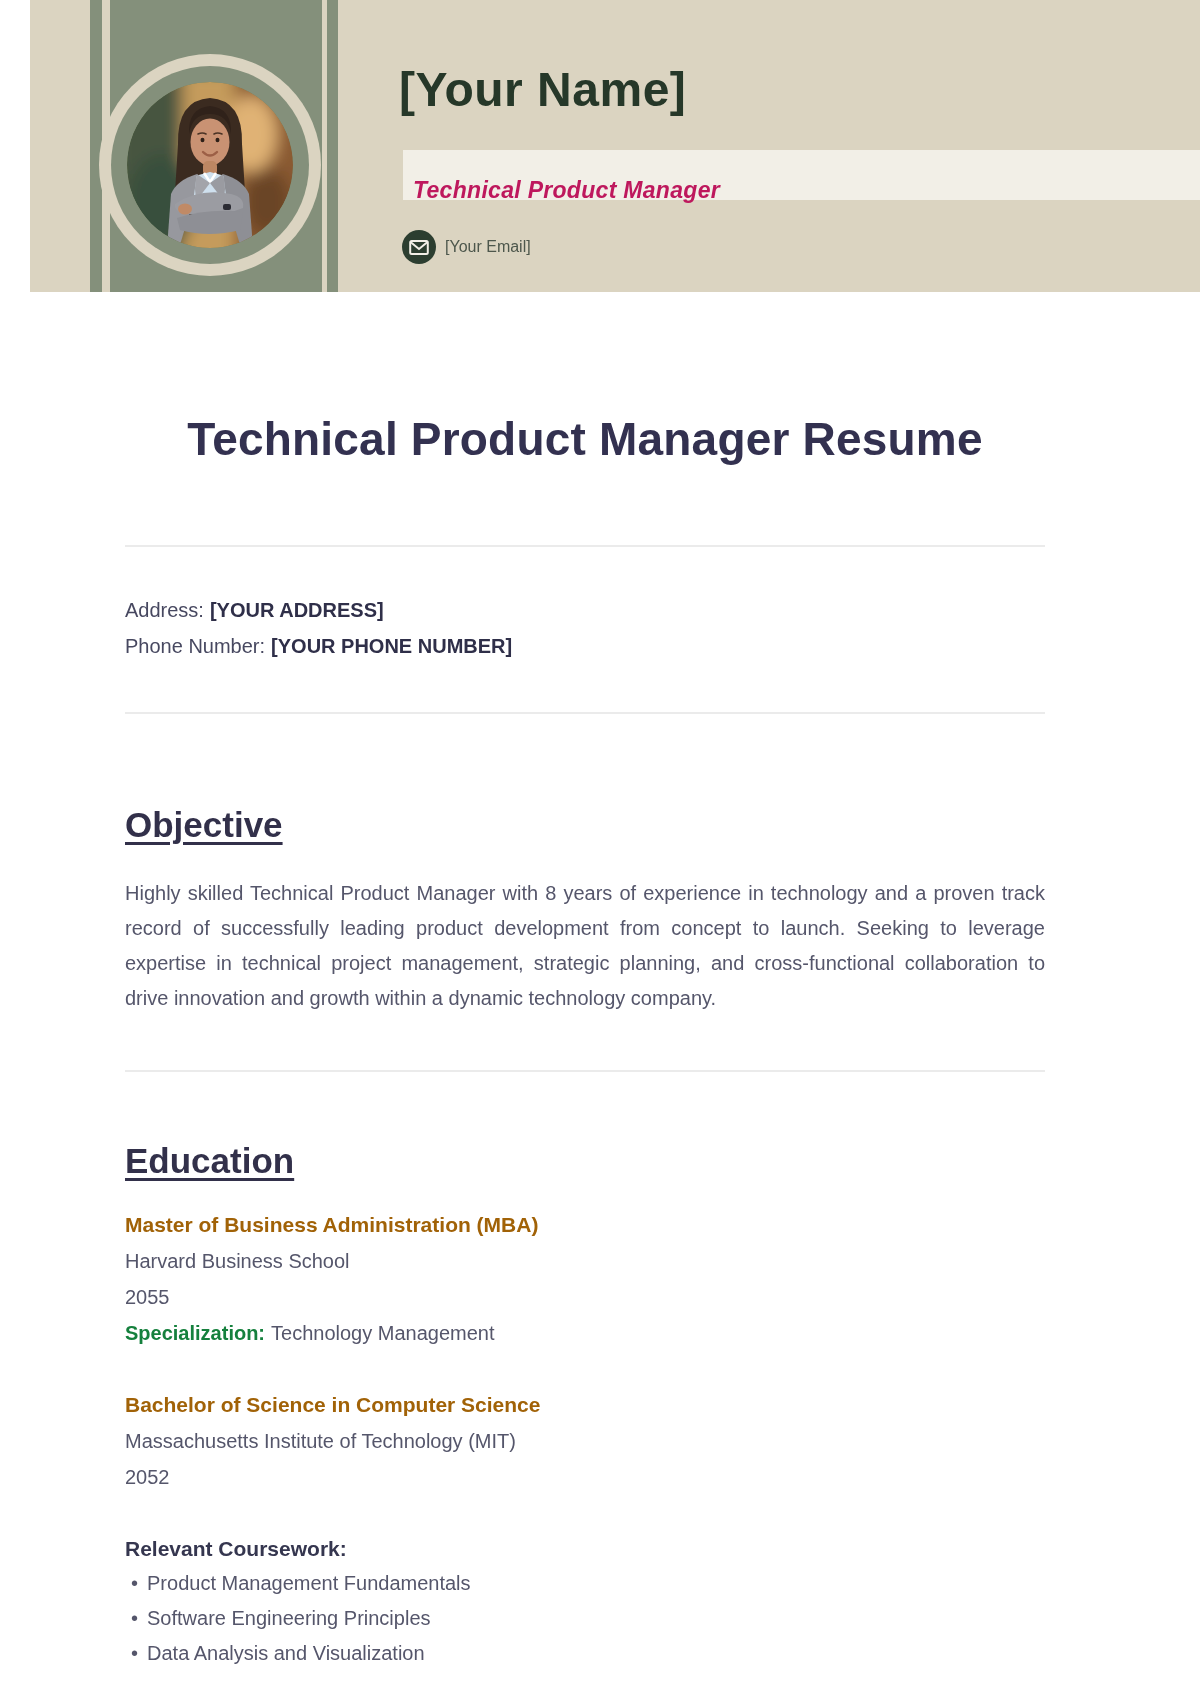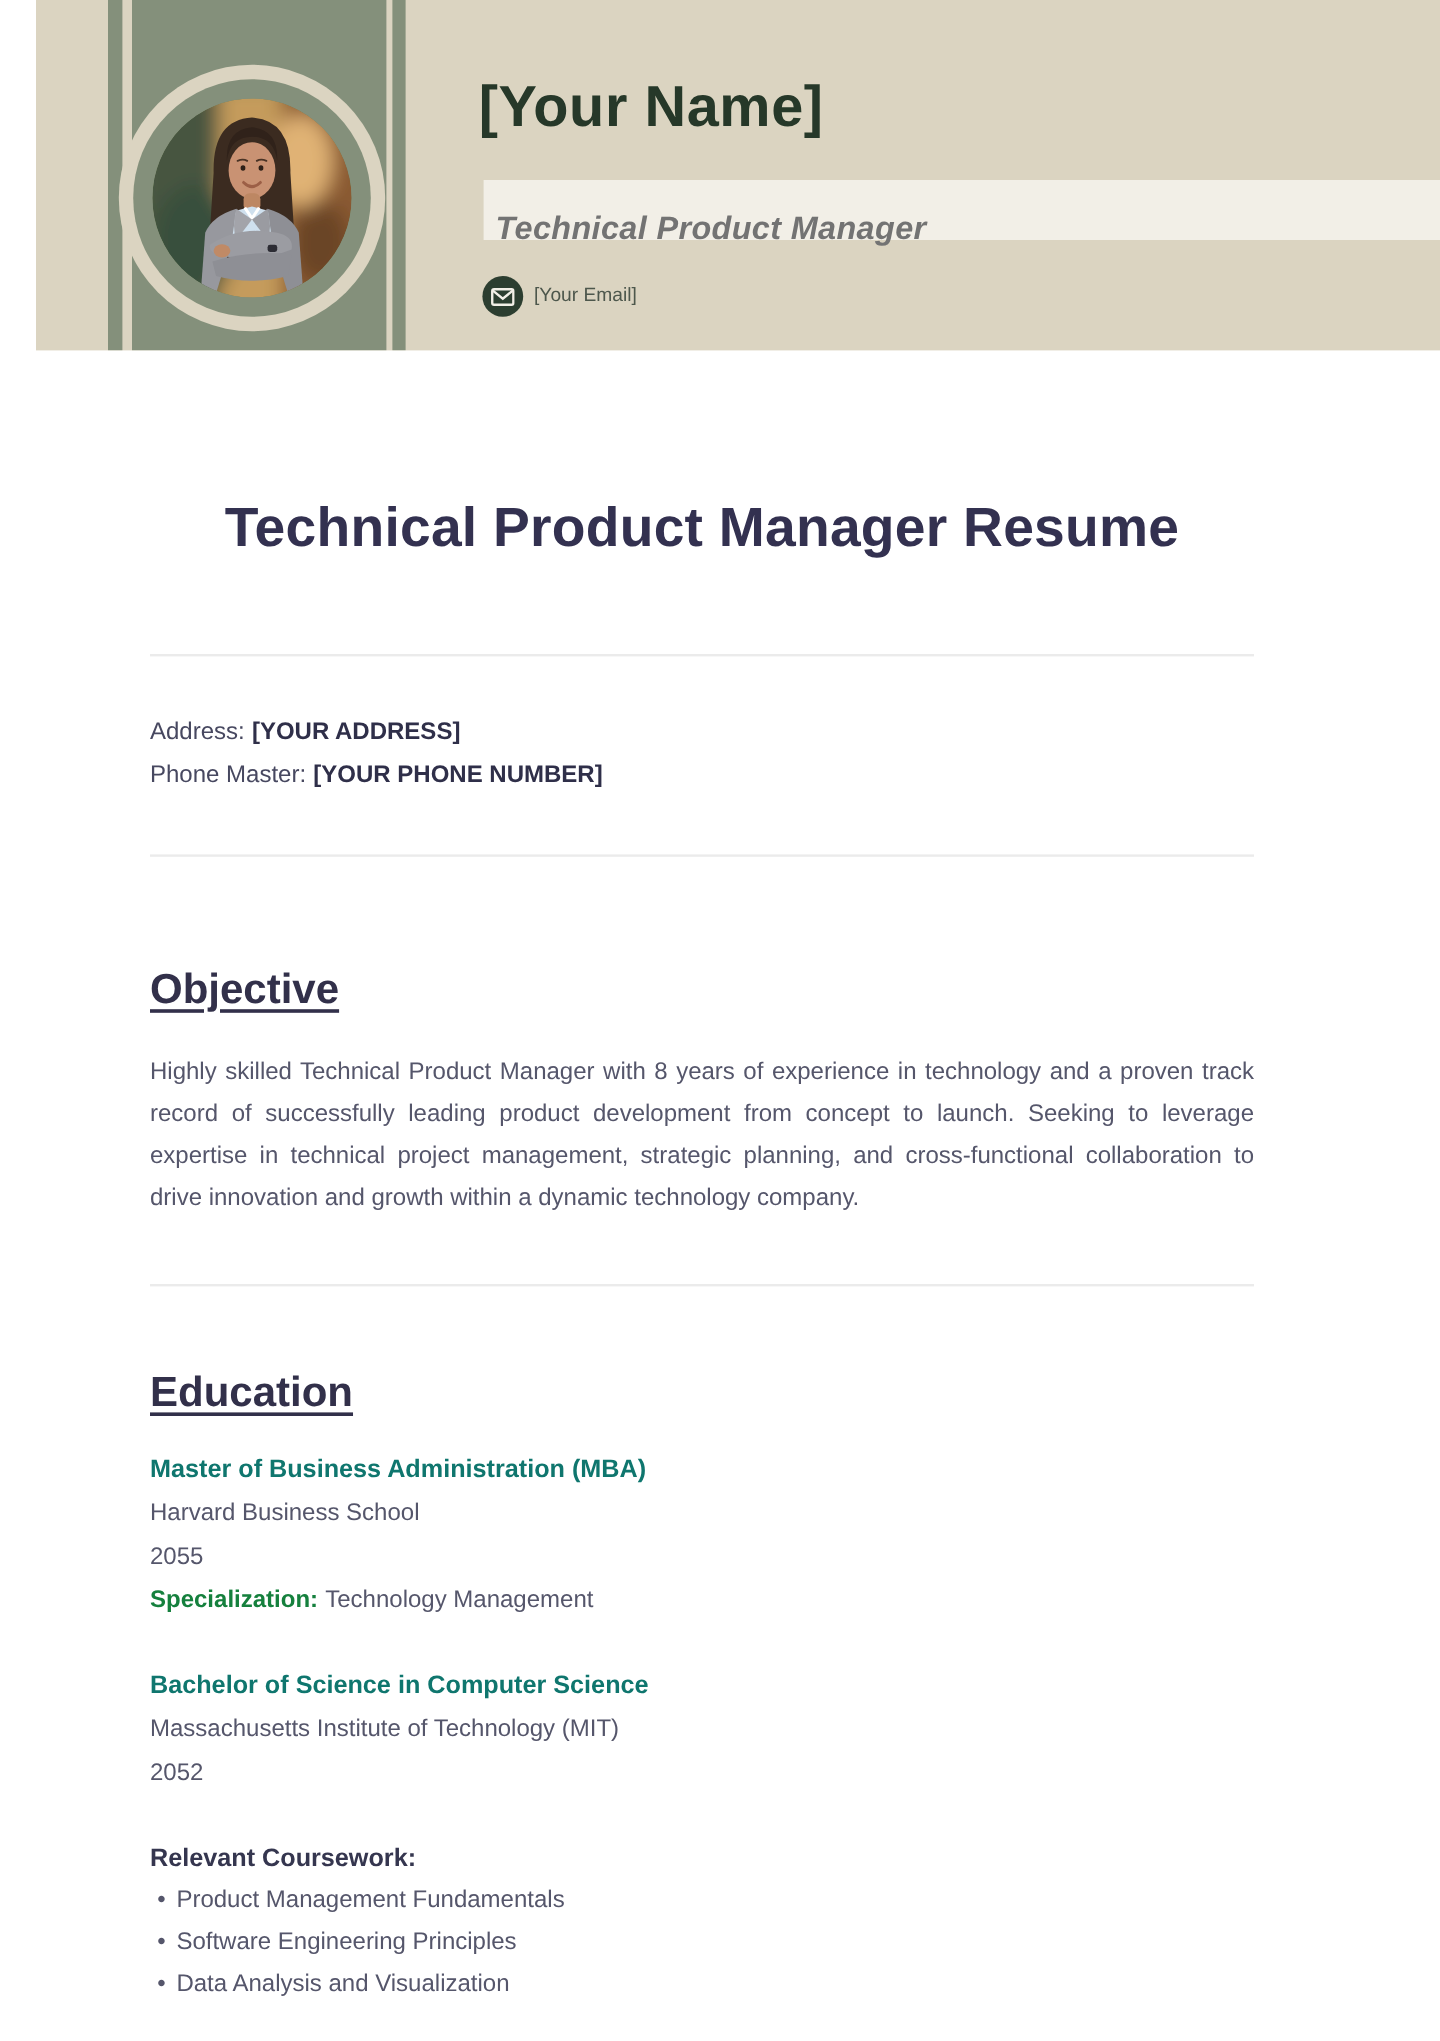--- a/index.html
+++ b/index.html
@@ -15,21 +15,21 @@
   .stripe-b { left:297px; width:11px; }
   .block-right { position:absolute; top:0; left:1186px; width:14px; height:150px; background:#84907b; }
 
   .circle-outer { position:absolute; left:69px; top:54px; width:222px; height:222px; border-radius:50%; background:#dbd4c1; }
   .circle-mid   { position:absolute; left:81px; top:66px; width:198px; height:198px; border-radius:50%; background:#84907b; }
   .photo-wrap   { position:absolute; left:97px; top:82px; width:166px; height:166px; border-radius:50%; overflow:hidden; }
   .photo-wrap svg { display:block; width:166px; height:166px; }
 
   .name { position:absolute; left:369px; top:66px; font-size:48px; font-weight:bold; letter-spacing:.5px; color:#263829; line-height:1; }
   .band { position:absolute; left:373px; right:0; top:150px; height:50px; background:#f2efe7; display:flex; align-items:center; }
-  .band-title { font-size:27px; font-style:italic; font-weight:600; color:#737373; padding-left:10px; letter-spacing:.3px;margin-top:31px; }
+  .band-title { font-size:23px; font-style:italic; font-weight:600; color:#be185d; padding-left:10px; letter-spacing:.3px;margin-top:31px; }
 
   .email-row { position:absolute; left:372px; top:230px; display:flex; align-items:center; gap:9px; }
   .email-badge { width:34px; height:34px; border-radius:50%; background:#2c3e30; display:flex; align-items:center; justify-content:center; }
   .email-text { font-size:16px; color:#4d574c; }
 
   
   .main { margin-left:95px; width:920px; }
   .doc-title { margin-top:120px; text-align:center; font-size:46px; line-height:54px; font-weight:bold; color:#333150; letter-spacing:.2px; }
   .divider { height:2px; background:#ebebeb; }
   .d1 { margin-top:79px; }
@@ -43,21 +43,21 @@
 
   h2.section-heading { margin-top:88px; font-size:35px; line-height:46px; font-weight:bold; color:#32304a;
        text-decoration:underline; text-decoration-thickness:3px; text-underline-offset:5px; }
   h2.edu-heading { margin-top:66px; }
 
   .objective-body { margin-top:28px; font-size:20px; line-height:35px; color:#55566b; text-align:justify; }
 
   .edu-entry { font-size:20px; line-height:36px; color:#55566b; }
   .entry-1 { margin-top:23px; }
   .entry-2 { margin-top:36px; }
-  .degree { font-weight:bold; font-size:21px; color:#0f766e; }
+  .degree { font-weight:bold; font-size:21px; color:#a16207; }
   .detail-label { font-weight:bold; color:#15803d; margin-right:6px; }
 
   .coursework { margin-top:37px; }
   .coursework-heading { font-size:21px; line-height:34px; font-weight:bold; color:#35364f; }
   .course-list { list-style:none; }
   .course-item { display:flex; align-items:baseline; font-size:20px; line-height:35px; color:#55566b; padding-left:6px; }
   .dot { margin-right:9px; color:#55566b; }
 </style>
 </head>
 <body>
@@ -144,21 +144,21 @@
 
     <h1 class="doc-title">Technical Product Manager Resume</h1>
 
     <div class="divider d1"></div>
 
     <div class="contact">
       <div>
         <span class="c-label">Address:</span><span class="c-bold">[YOUR ADDRESS]</span>
       </div>
       <div>
-        <span class="c-label">Phone Master:</span><span class="c-bold">[YOUR PHONE NUMBER]</span>
+        <span class="c-label">Phone Number:</span><span class="c-bold">[YOUR PHONE NUMBER]</span>
       </div>
     </div>
 
     <div class="divider d2"></div>
 
     <h2 class="section-heading">Objective</h2>
 
     <p class="objective-body">Highly skilled Technical Product Manager with 8 years of experience in technology and a proven track record of successfully leading product development from concept to launch. Seeking to leverage expertise in technical project management, strategic planning, and cross-functional collaboration to drive innovation and growth within a dynamic technology company.</p>
 
     <div class="divider d3"></div>

